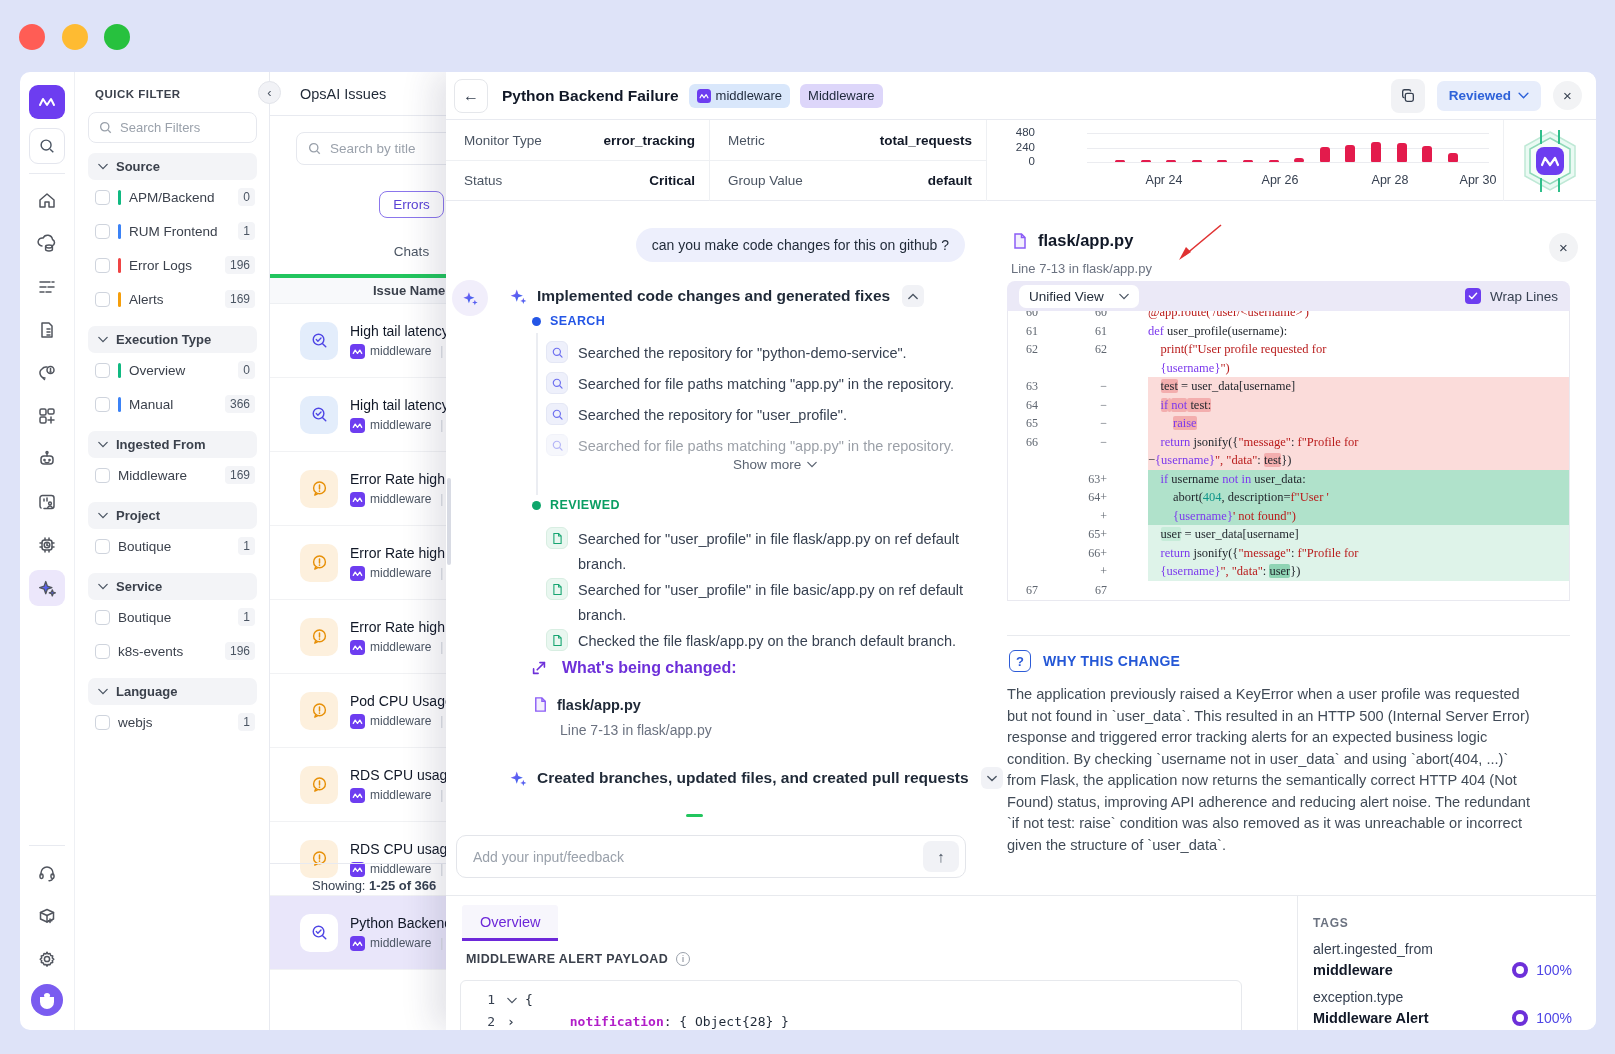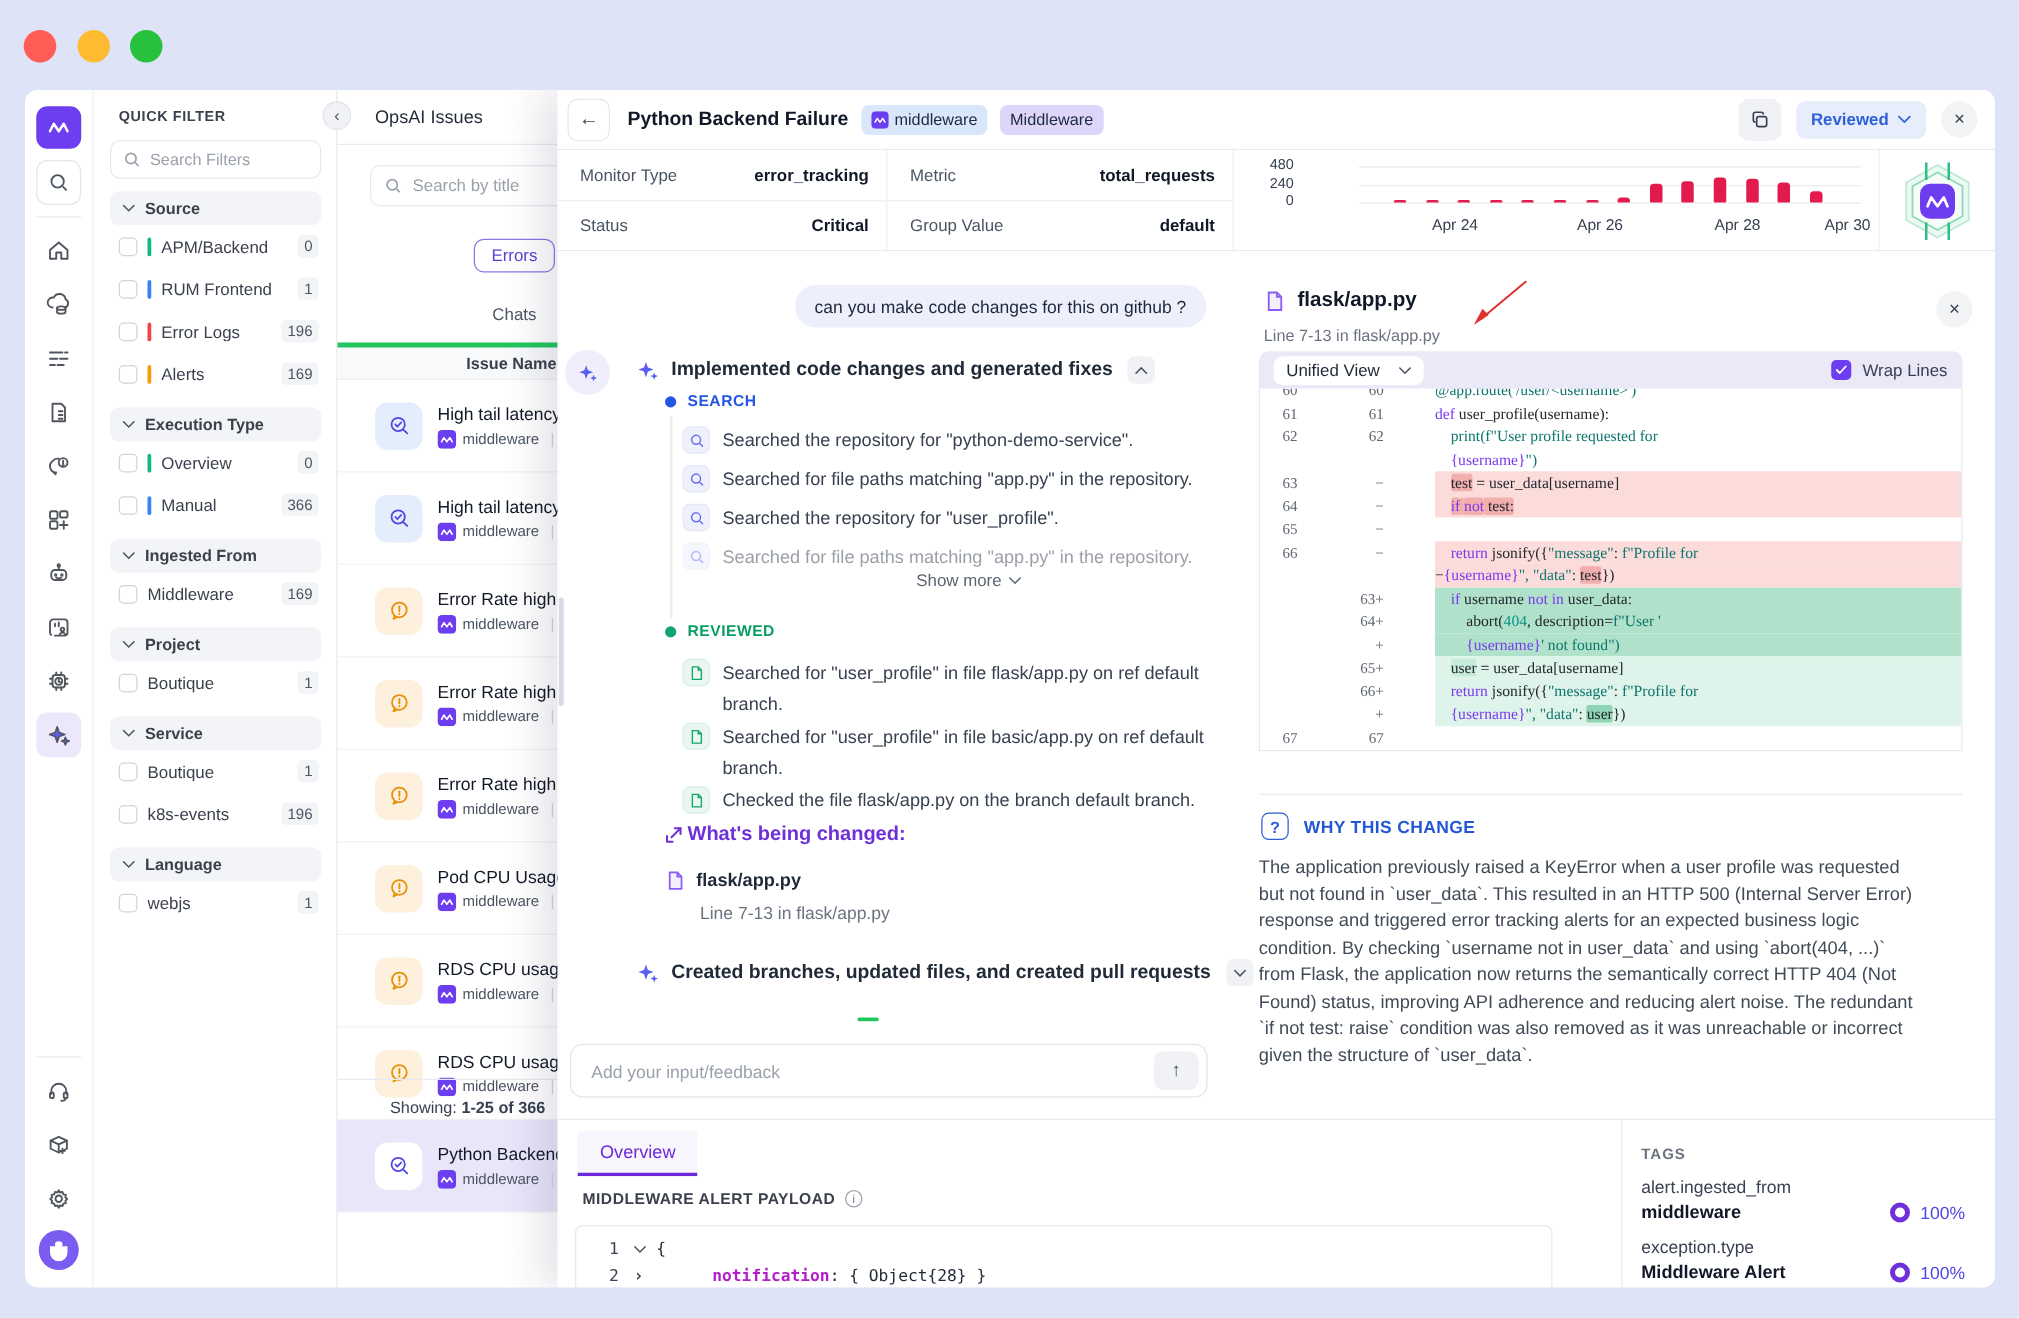--- a/index.html
+++ b/index.html
@@ -89,21 +89,21 @@
   .chev-btn { width:22px; height:22px; border-radius:6px; background:#f1f2f6; display:flex; align-items:center; justify-content:center; margin-left:4px; }
   .sec-lab { position:absolute; display:flex; align-items:center; gap:9px; font-size:12.5px; font-weight:bold; letter-spacing:.4px; }
   .dot { width:9px; height:9px; border-radius:50%; }
   .guide { position:absolute; left:90px; width:2px; background:#ebedf2; }
   .sitem { position:absolute; left:100px; display:flex; gap:10px; align-items:flex-start; }
   .sq-ic { width:22px; height:22px; border-radius:6px; display:flex; align-items:center; justify-content:center; flex-shrink:0; }
   .sq-ic.lav { background:#eef0fb; border:1px solid #e4e7f5; }
   .sq-ic.grn { background:#e9f7f0; border:1px solid #d8eee2; }
   .sitem-tx { font-size:14.5px; color:#374151; line-height:25px; max-width:420px; }
   .show-more { position:absolute; left:287px; display:flex; gap:6px; align-items:center; font-size:13.5px; color:#5b6472; }
-  .wbc-title { position:absolute; left:84px; display:flex; gap:2px; align-items:center; font-size:16px; font-weight:bold; color:#6d30d9; }
+  .wbc-title { position:absolute; left:84px; display:flex; gap:14px; align-items:center; font-size:16px; font-weight:bold; color:#6d30d9; }
   .file-line { position:absolute; left:86px; display:flex; gap:8px; align-items:center; font-size:14.5px; font-weight:600; color:#1f2937; }
   .file-sub { position:absolute; left:114px; font-size:14px; color:#6b7280; }
   .green-dash { position:absolute; left:240px; top:613px; width:17px; height:3px; border-radius:2px; background:#22c55e; }
   .input-box { position:absolute; left:10px; top:634px; width:510px; height:43px; border:1px solid #e3e5ea; border-radius:10px; display:flex; align-items:center; padding:0 6px 0 16px; }
   .input-ph { flex:1; font-size:14px; color:#9aa1ab; }
   .send-btn { width:36px; height:31px; background:#f1f2f6; border-radius:8px; display:flex; align-items:center; justify-content:center; font-size:15px; color:#4b5563; }
 
   
   #diff { position:absolute; left:561px; top:129px; width:589px; height:694px; }
   .diff-title { position:absolute; left:4px; top:30px; display:flex; align-items:center; gap:9px; font-size:16.5px; font-weight:bold; color:#111827; }
@@ -115,21 +115,21 @@
   .wl-cb { width:16px; height:16px; border-radius:4px; background:#6d3df0; display:flex; align-items:center; justify-content:center; }
   #codeblk { position:absolute; left:0; top:110px; width:563px; height:290px; border:1px solid #e9e9f0; border-top:none; overflow:hidden; background:#fff; }
   #code-rows { margin-top:-8px; }
   .crow { display:flex; height:18.5px; line-height:18.5px; font-family:Liberation Serif, serif; font-size:12.5px;gap:32px; }
   .crow .g1 { width:36px; text-align:right; padding-right:6px; color:#5f6670; flex-shrink:0; font-size:12px; }
   .crow .g2 { width:40px; text-align:right; padding-right:9px; color:#5f6670; flex-shrink:0; font-size:12px; }
   .crow .cd { white-space:pre; flex:1; }
   .crow.del .cd { background:#fbdcda; }
   .crow.adds .cd { background:#b0e2cb; }
   .crow.addl .cd { background:#def3e9; }
-  .t-p { color:#24292f; } .t-k { color:#7c3aed; } .t-s { color:#0f766e; } .t-br { color:#7c3aed; } .t-n { color:#0e9488; }
+  .t-p { color:#24292f; } .t-k { color:#7c3aed; } .t-s { color:#b91c1c; } .t-br { color:#7c3aed; } .t-n { color:#0e9488; }
   .hl-r { background:#f3aeae; border-radius:2px; }
   .hl-g { background:#8fd4b4; border-radius:2px; }
   .hl-g2 { background:#c6ecd9; border-radius:2px; }
   .why-div { position:absolute; left:0; top:434px; width:563px; height:1px; background:#e8eaee; }
   .why-head { position:absolute; left:2px; top:449px; display:flex; align-items:center; gap:12px; }
   .why-q { width:22px; height:22px; border:1.8px solid #2d5bd7; border-radius:6px; color:#2d5bd7; font-size:13px; font-weight:bold; display:flex; align-items:center; justify-content:center; }
   .why-t { font-size:14px; font-weight:bold; color:#2457d6; letter-spacing:.3px; }
   .why-body { position:absolute; left:0; top:483px; width:527px; font-size:14.6px; color:#414b57; line-height:21.5px; }
 
   
@@ -910,20 +910,21 @@
               <span class="cd"><span class="t-p">    </span><span class="t-p hl-r">test</span><span class="t-p"> = user_data[username]</span></span>
             </div>
             <div class="crow del">
               <span class="g1">64</span>
               <span class="g2">−</span>
               <span class="cd"><span class="t-p">    </span><span class="t-k hl-r">if</span><span class="t-p hl-r"> </span><span class="t-k hl-r">not</span><span class="t-p hl-r"> test:</span></span>
             </div>
             <div class="crow del">
               <span class="g1">65</span>
               <span class="g2">−</span>
+              <span class="cd"><span class="t-p">        </span><span class="t-k hl-r">raise</span></span>
             </div>
             <div class="crow del">
               <span class="g1">66</span>
               <span class="g2">−</span>
               <span class="cd"><span class="t-p">    </span><span class="t-k">return</span><span class="t-p"> jsonify({</span><span class="t-s">"message"</span><span class="t-p">: </span><span class="t-s">f"Profile for</span></span>
             </div>
             <div class="crow del">
               <span class="g1"></span>
               <span class="g2"></span>
               <span class="cd"><span class="t-p">−</span><span class="t-br">{username}</span><span class="t-s">", "data"</span><span class="t-p">: </span><span class="t-p hl-r">test</span><span class="t-p">})</span></span>

